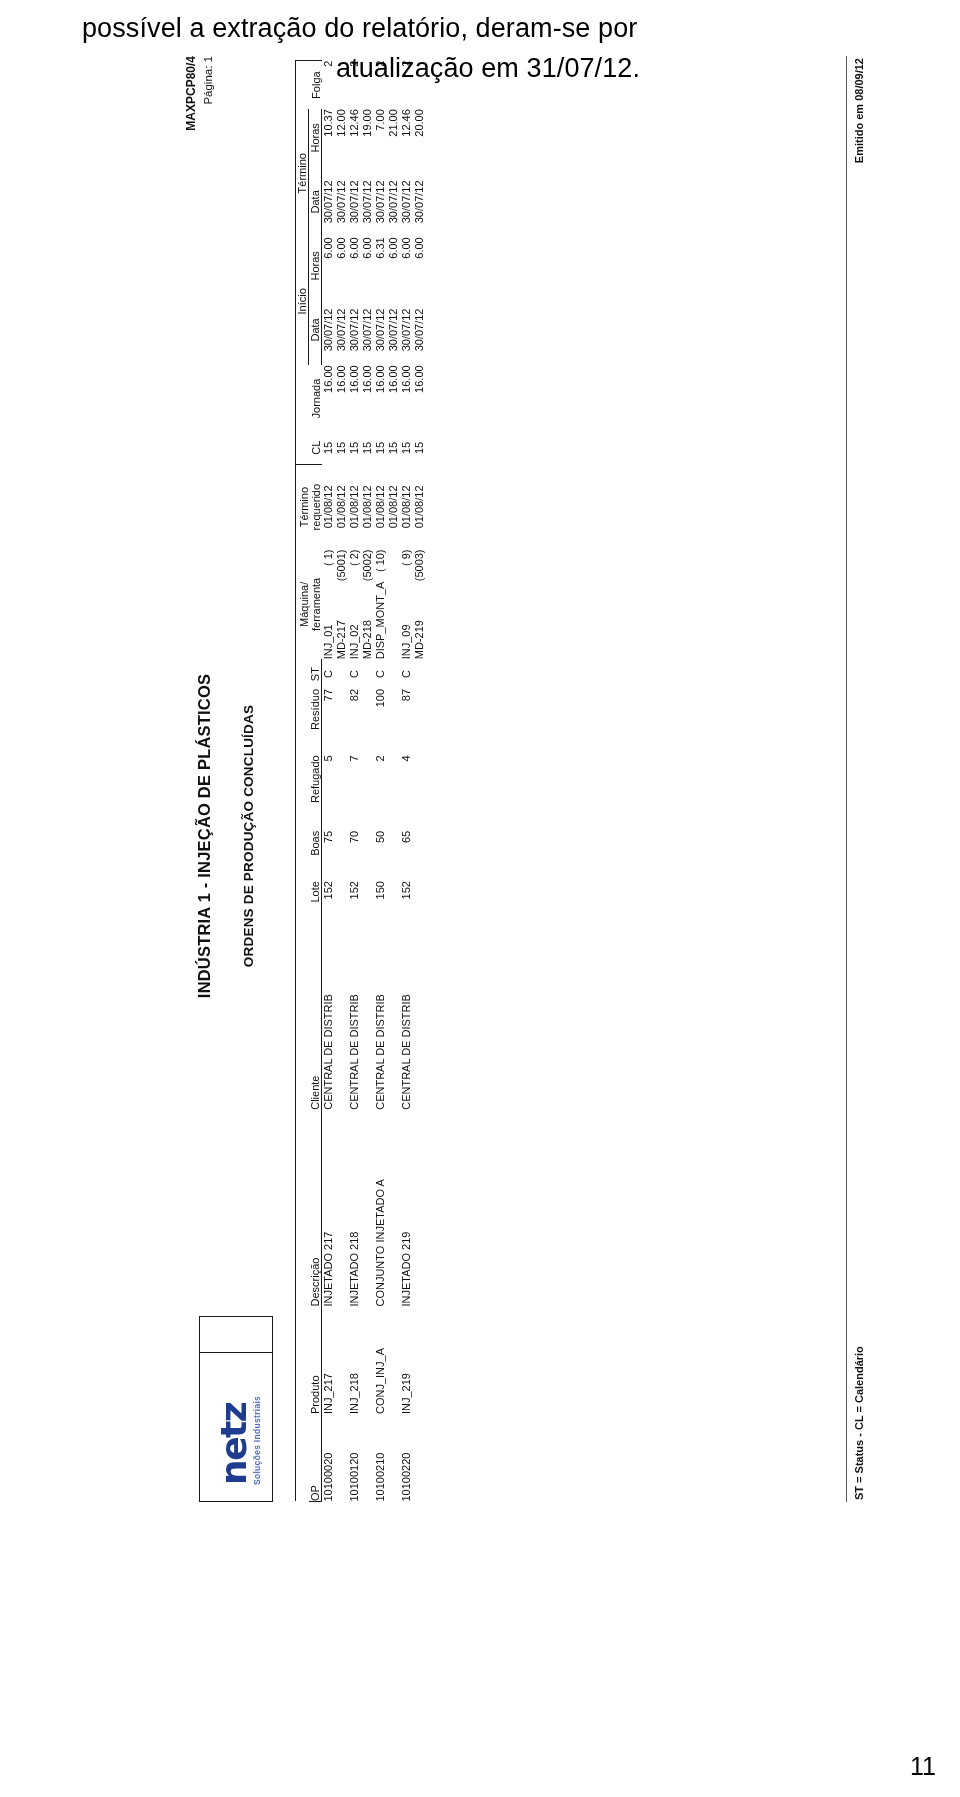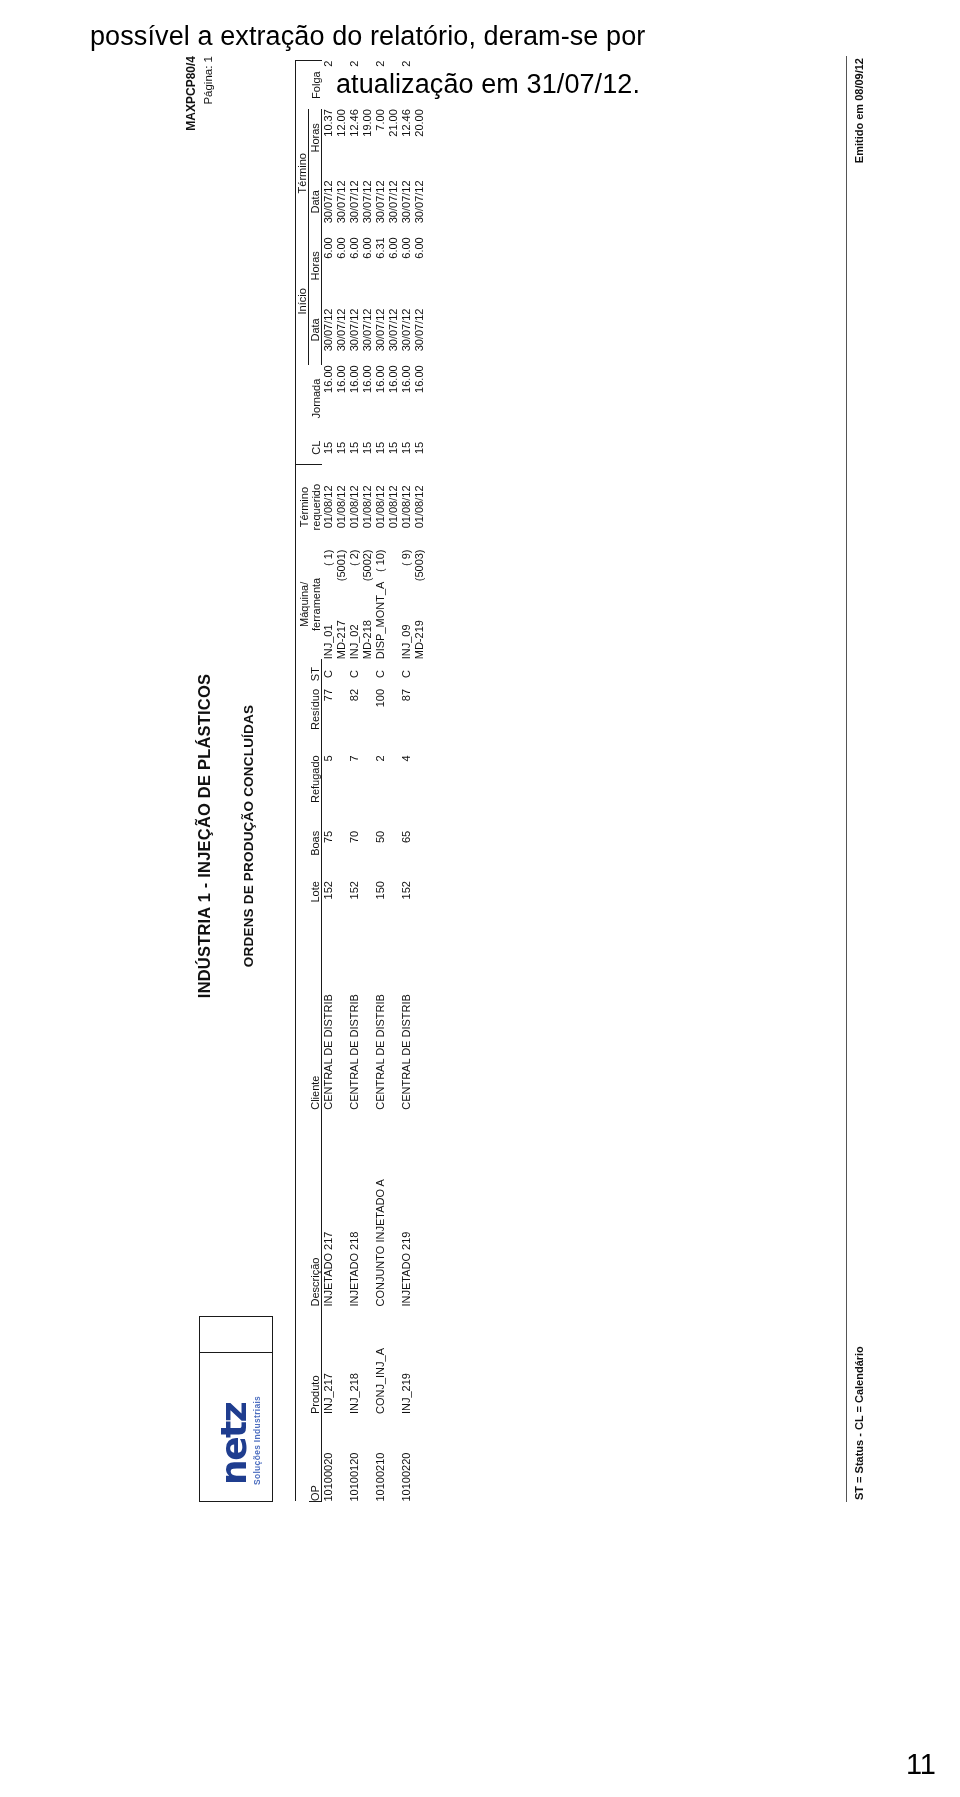--- a/index.html
+++ b/index.html
@@ -21,29 +21,29 @@
     position: absolute;
     left: 78px;
     top: 6px;
     width: 820px;
     font-size: 27px;
     line-height: 36px;
     text-align: justify;
     font-weight: 400;
     letter-spacing: .1px;
   }
-  #intro-paragraph p { margin: 12px; }
+  #intro-paragraph p { margin: 4px; }
   #intro-paragraph p.last { text-align: center; }
 
   
   #page-number {
     position: absolute;
     right: 24px;
     bottom: 16px;
-    font-size: 29px;
+    font-size: 25px;
     font-weight: 400;
   }
 
   
   
   #report-stage {
     position: absolute;
     left: 50%;
     top: 50%;
     width: 1470px;      

